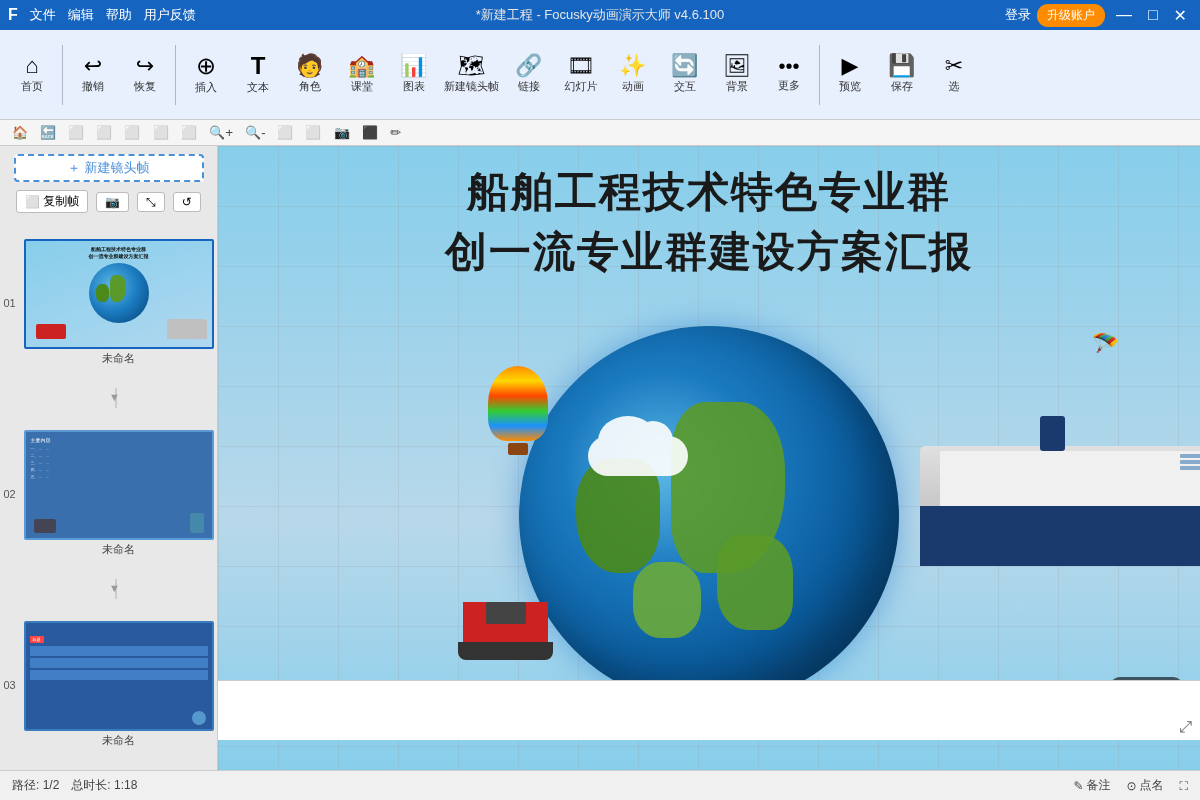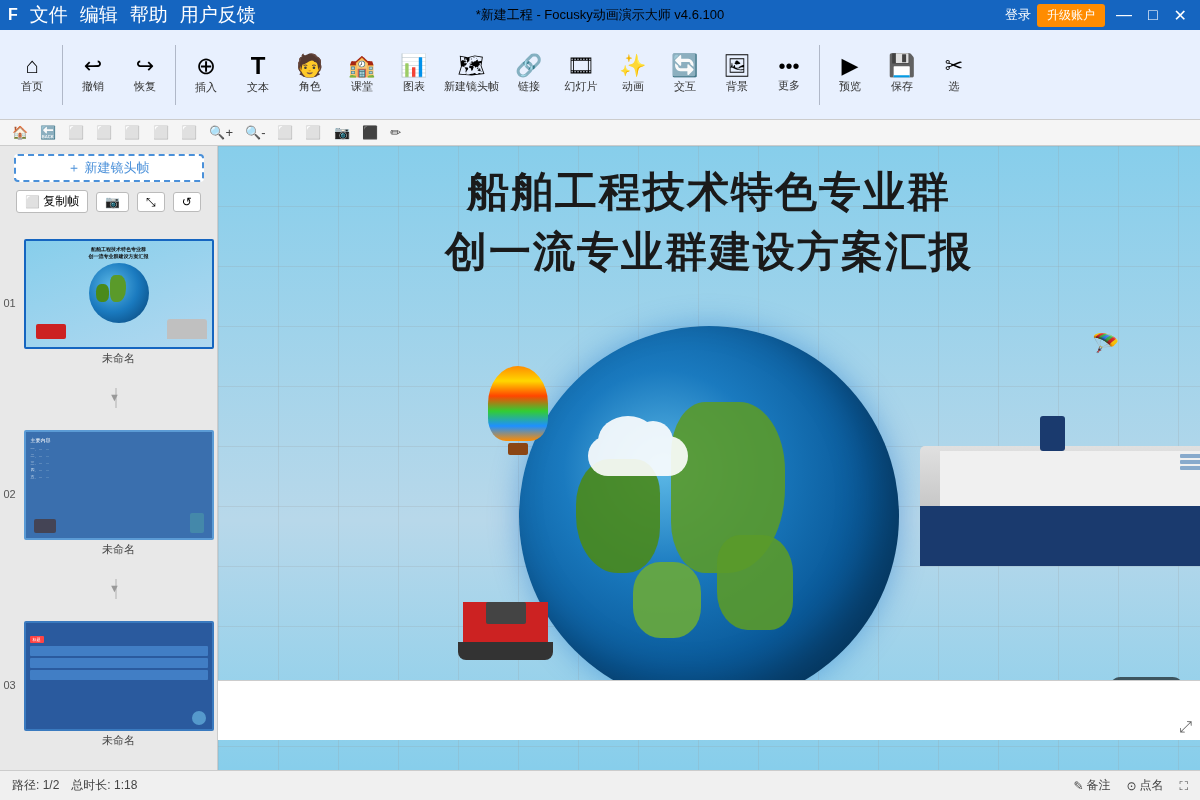--- a/index.html
+++ b/index.html
@@ -4,25 +4,25 @@
   <style>
     * { margin: 0; padding: 0; box-sizing: border-box; }
     body { width: 1200px; height: 800px; overflow: hidden; font-family: 'Microsoft YaHei', SimSun, sans-serif; background: #f0f0f0; user-select: none; }
 
     
     #titlebar {
       width: 100%; height: 30px; background: #1565C0; display: flex; align-items: center; justify-content: space-between;
       padding: 0 8px; color: white; font-size: 13px;
     }
     #titlebar .left { display: flex; gap: 12px; align-items: center; }
-    #titlebar .left span { font-size: 19px; cursor: pointer; }
-    #titlebar .center { position: absolute; left: 50%; transform: translateX(-50%); font-size: 13px; color: #000000; }
+    #titlebar .left span { font-size: 13px; cursor: pointer; }
+    #titlebar .center { position: absolute; left: 50%; transform: translateX(-50%); font-size: 13px; color: #e5e5e5; }
     #titlebar .right { display: flex; gap: 6px; align-items: center; }
     #titlebar .right .login-btn { color: white; font-size: 13px; cursor: pointer; }
-    #titlebar .right .upgrade-btn { background: #FF8C00; color: white; border: none; padding: 3px 10px; border-radius: 3px; font-size: 12px; cursor: pointer; }
+    #titlebar .right .upgrade-btn { background: #FF8C00; color: white; border: none; padding: 3px 10px; border-radius: 11px; font-size: 12px; cursor: pointer; }
     #titlebar .right .win-btn { color: white; font-size: 16px; cursor: pointer; padding: 0 5px; }
 
     
     #toolbar {
       width: 100%; height: 90px; background: #E8F0FE; display: flex; align-items: center; padding: 4px 6px; border-bottom: 1px solid #ccc;
       flex-wrap: nowrap; overflow: hidden;
     }
     .tool-group { display: flex; flex-direction: column; align-items: center; justify-content: center; min-width: 52px; height: 80px; cursor: pointer; padding: 2px 4px; border-radius: 4px; }
     .tool-group .icon { font-size: 22px; line-height: 1; margin-bottom: 2px; }
     .tool-group .label { font-size: 11px; color: #333; text-align: center; }

